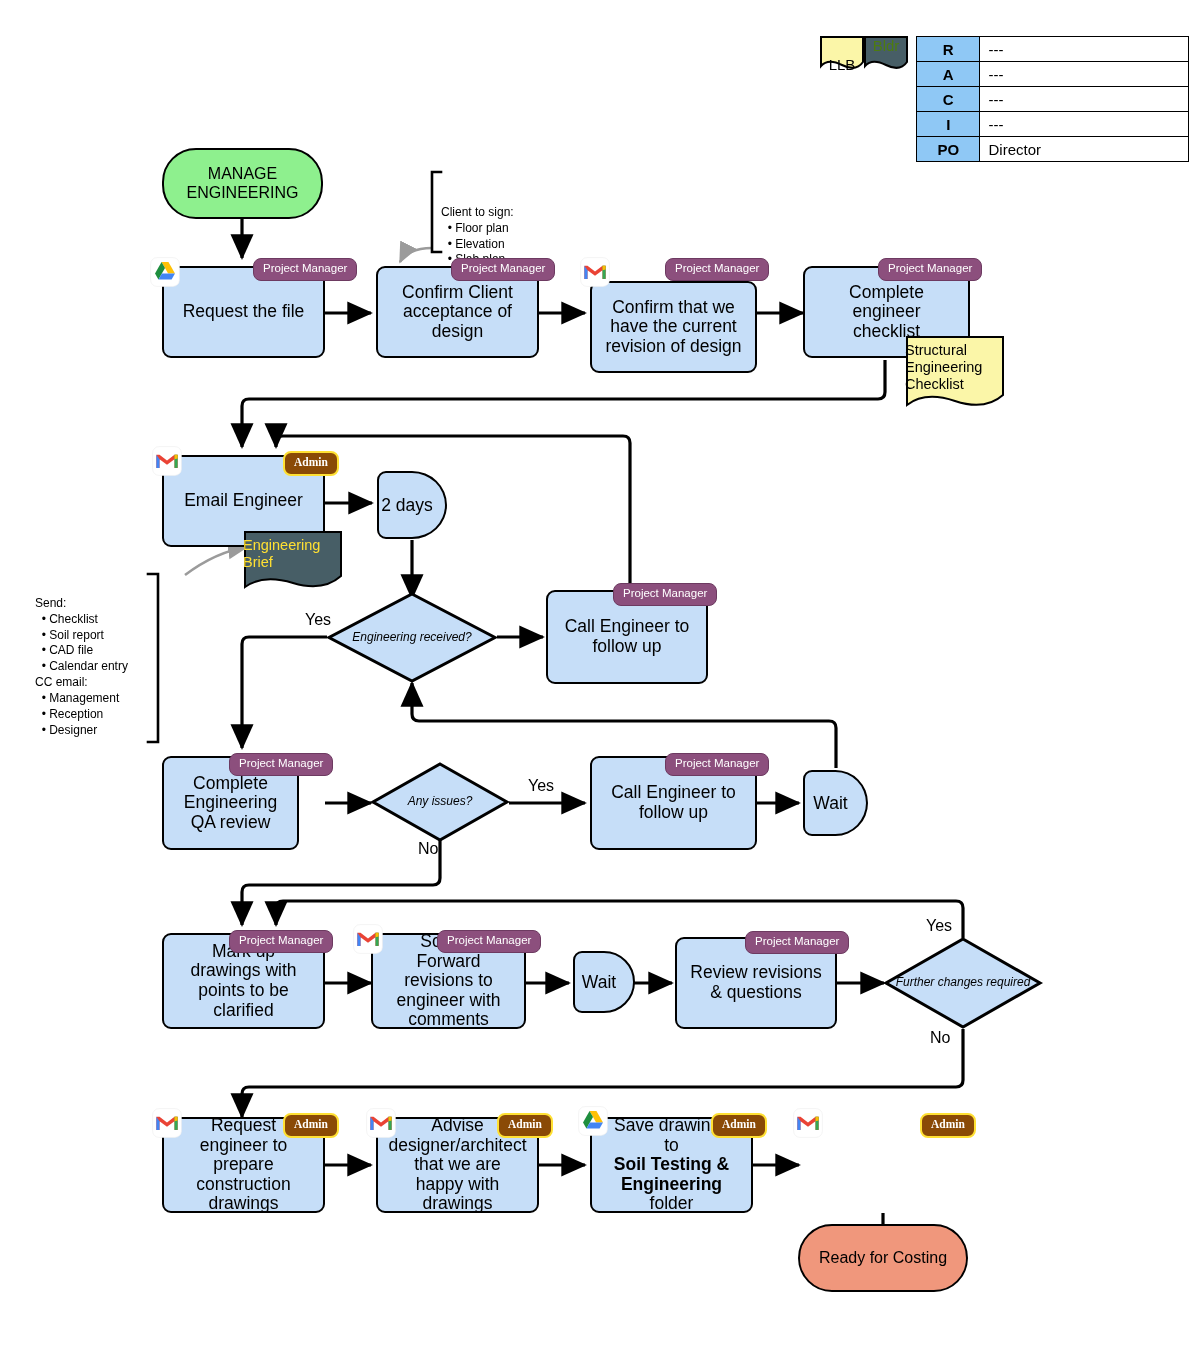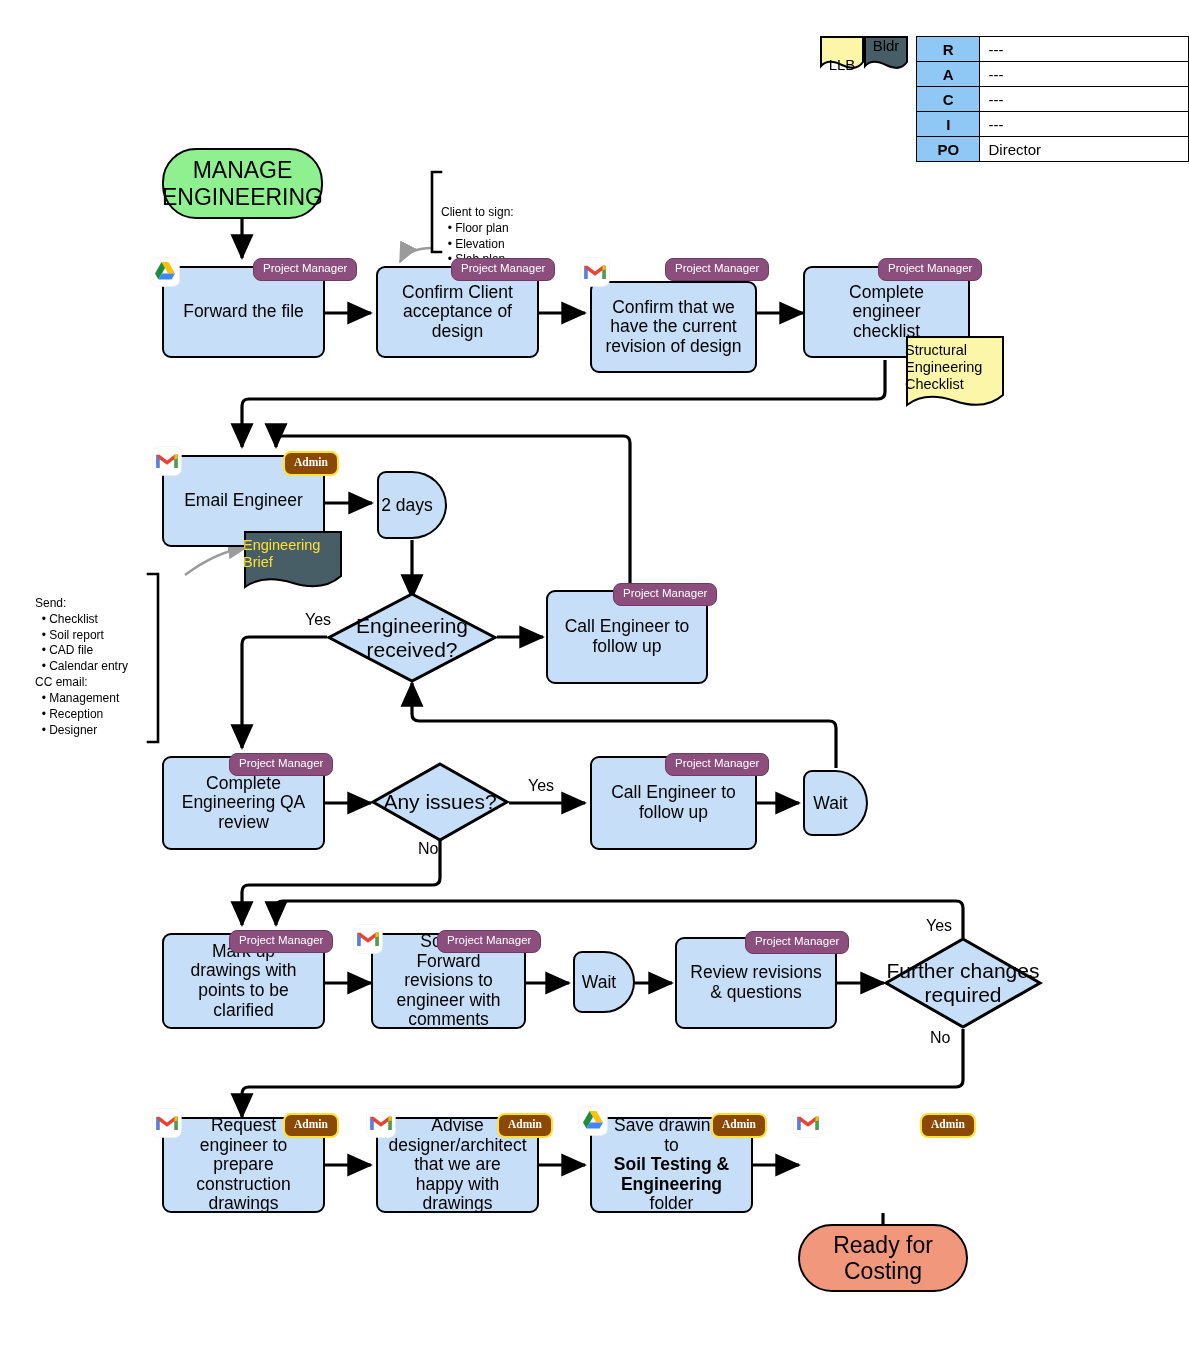--- a/index.html
+++ b/index.html
@@ -12,38 +12,38 @@
   
   .node{position:absolute;box-sizing:border-box;background:#c6def8;
         border:2.5px solid #000;border-radius:9px;
         display:flex;align-items:center;justify-content:center;
         text-align:center;font-size:17.5px;line-height:1.12;z-index:5;}
   .node .txt{padding:0 13px;}
 
   
   .term{position:absolute;box-sizing:border-box;border:2.5px solid #000;
         border-radius:34px;display:flex;align-items:center;justify-content:center;
-        text-align:center;font-size:23px;line-height:1.15;z-index:5;}
+        text-align:center;font-size:16px;line-height:1.15;z-index:5;}
   .term.start{background:#8ef08e;}
   .term.end{background:#f0977c;}
 
   
   .delay{position:absolute;box-sizing:border-box;background:#c6def8;
          border:2.5px solid #000;
          border-radius:9px 50% 50% 9px / 9px 50% 50% 9px;
          display:flex;align-items:center;justify-content:center;
          font-size:17.5px;z-index:5;}
   .delay .txt{padding-right:10px;}
 
   
   .diamond{position:absolute;z-index:5;}
   .diamond svg{position:absolute;left:0;top:0;overflow:visible;}
   .diamond .dlabel{position:absolute;left:0;top:0;width:100%;height:100%;
         display:flex;align-items:center;justify-content:center;text-align:center;
-        font-size:21px;line-height:1.12;}
+        font-size:12px;line-height:1.12;font-style:italic;}
 
   
   .badge{position:absolute;box-sizing:border-box;border-radius:8px;
          font-size:11.5px;line-height:1;padding:4px 9px 5px 9px;
          white-space:nowrap;z-index:9;}
   .badge.pm{background:#8c4f7d;color:#fff;border:1px solid #6d3a61;}
   .badge.admin{background:#8a4a06;color:#ffffff;border:2px solid #ffe033;
                font-weight:bold;font-family:Liberation Serif, serif;}
 
   
@@ -53,21 +53,21 @@
        text-align:left;font-size:14.5px;line-height:1.16;padding-top:7px;}
   .note.yellow .ntxt{color:#000;}
   .note.dark .ntxt{color:#ffe033;}
 
   
   .tag{position:absolute;z-index:8;}
   .tag svg{position:absolute;left:0;top:0;}
   .tag .ttxt{position:absolute;left:0;top:0;width:100%;text-align:center;
        font-size:15px;padding-top:3px;}
   .tag.llb .ttxt{color:#000;margin-top:19px;}
-  .tag.bldr .ttxt{color:#000000;}
+  .tag.bldr .ttxt{color:#4d7c0f;}
 
   
   .raci{position:absolute;border-collapse:collapse;z-index:8;
         font-size:15px;background:#fff;}
   .raci td{border:1.5px solid #000;height:24px;padding:0 8px;}
   .raci td.k{width:48px;background:#8fc8f5;text-align:center;font-weight:bold;}
   .raci td.v{width:200px;text-align:left;}
 
   
   .freetext{position:absolute;font-size:12px;line-height:1.32;z-index:7;
@@ -190,21 +190,21 @@
         <td class="v">Director</td>
       </tr>
     </tbody>
   </table>
 
   <div class="term start" style="left:162px;top:148px;width:161px;height:71px;">
     <span class="txt">MANAGE ENGINEERING</span>
   </div>
 
   <div class="node" style="left:162px;top:266px;width:163px;height:92px;">
-    <span class="txt">Forward the file</span>
+    <span class="txt">Request the file</span>
   </div>
   <div class="badge pm" style="left:253px;top:258px;">Project Manager</div>
   <div class="appicon" style="left:150px;top:257px;">
     <svg viewBox="0 0 48 48">
       <rect x="1" y="1" width="46" height="46" rx="10" fill="#fff" stroke="#eee"></rect>
       <path d="M18.5,8 L29.5,8 L40,26.5 L29,26.5 Z" fill="#ffc107"></path>
       <path d="M18.5,8 L8,26.5 L13.5,36 L24,17.5 Z" fill="#1e8e3e"></path>
       <path d="M13.5,36 L34.5,36 L40,26.5 L19,26.5 Z" fill="#4285f4"></path>
     </svg>
   </div>
@@ -286,21 +286,21 @@
     </svg>
     <div class="dlabel">Engineering received?</div>
   </div>
   <div class="edgelabel" style="left:305px;top:611px;">Yes</div>
 
   <div class="node" style="left:546px;top:590px;width:162px;height:94px;">
     <span class="txt">Call Engineer to follow up</span>
   </div>
   <div class="badge pm" style="left:613px;top:583px;">Project Manager</div>
 
-  <div class="node" style="left:162px;top:756px;width:163px;height:94px;justify-content:flex-end;">
+  <div class="node" style="left:162px;top:756px;width:137px;height:94px;justify-content:flex-end;">
     <span class="txt">Complete Engineering QA review</span>
   </div>
   <div class="badge pm" style="left:229px;top:753px;">Project Manager</div>
 
   <div class="diamond" style="left:371px;top:762px;width:138px;height:80px;">
     <svg width="138" height="80" viewBox="0 0 138 80">
       <path d="M69,2 L136,40 L69,78 L2,40 Z" fill="#c6def8" stroke="#000" stroke-width="3"></path>
     </svg>
     <div class="dlabel">Any issues?</div>
   </div>

